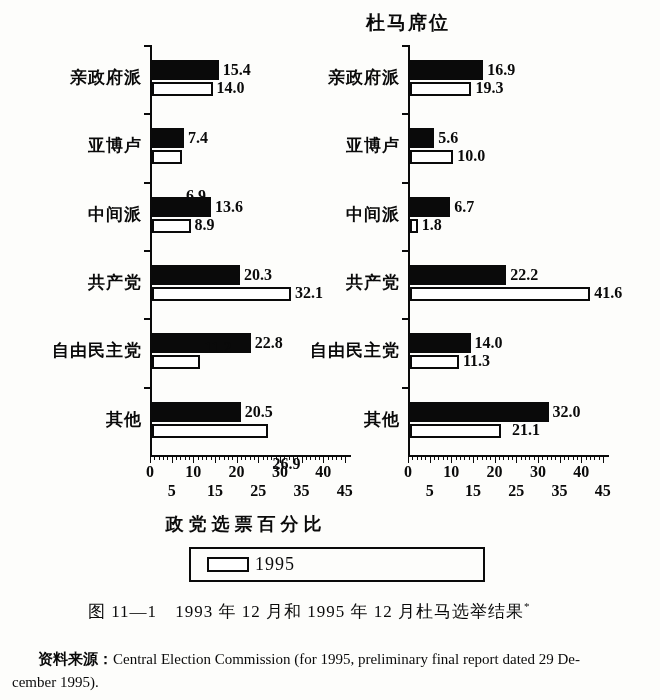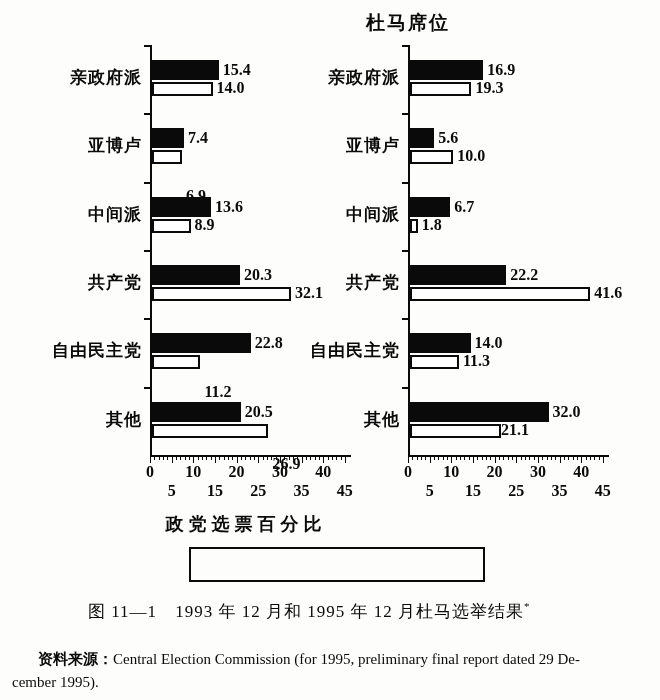--- a/index.html
+++ b/index.html
@@ -125,21 +125,21 @@
       <div class="val" style="left: 194.537px; top: 217.667px; line-height: 14px; text-align: right;">8.9</div>
       <div class="cat-label" style="left: 22px; top: 271px; width: 120px;">共产党</div>
       <div class="bar-black" style="left: 152px; top: 265px; width: 87.899px; height: 20px; background: rgb(10, 10, 10);"></div>
       <div class="val" style="left: 243.899px; top: 265px; line-height: 20px;">20.3</div>
       <div class="bar-white" style="left: 152px; top: 287px; width: 138.993px; height: 14px; background: rgb(255, 255, 255);"></div>
       <div class="val" style="left: 294.993px; top: 286px; line-height: 14px;">32.1</div>
       <div class="cat-label" style="left: 22px; top: 339.333px; width: 120px;">自由民主党</div>
       <div class="bar-black" style="left: 152px; top: 333.333px; width: 98.724px; height: 20px; background: rgb(10, 10, 10);"></div>
       <div class="val" style="left: 254.724px; top: 333.333px; line-height: 20px;">22.8</div>
       <div class="bar-white" style="left: 152px; top: 355.333px; width: 48.496px; height: 14px; background: rgb(255, 255, 255);"></div>
-      <div class="val" style="left: 204.496px; top: 341px; line-height: 14px; margin-top: 44px;">11.2</div>
+      <div class="val" style="left: 204.496px; top: 341px; line-height: 14px;">11.2</div>
       <div class="cat-label" style="left: 22px; top: 407.667px; width: 120px;">其他</div>
       <div class="bar-black" style="left: 152px; top: 401.667px; width: 88.765px; height: 20px; background: rgb(10, 10, 10);"></div>
       <div class="val" style="left: 244.765px; top: 401.667px; line-height: 20px;">20.5</div>
       <div class="bar-white" style="left: 152px; top: 423.667px; width: 116.477px; height: 14px; background: rgb(255, 255, 255);"></div>
       <div class="val" style="left: 272.477px; top: 441px; line-height: 14px; margin-top: 16px;">26.9</div>
     </div>
 
   <div class="chart chart-right">
     <div class="chart-title">杜马席位</div>
   <div class="vaxis" style="left: 78px; top: 45px; width: 2px; height: 412px;"></div>
@@ -228,24 +228,28 @@
       <div class="val" style="left: 264.128px; top: 286px; line-height: 14px;">41.6</div>
       <div class="cat-label" style="left: -50px; top: 339.333px; width: 120px;">自由民主党</div>
       <div class="bar-black" style="left: 80px; top: 333.333px; width: 60.62px; height: 20px; background: rgb(10, 10, 10);"></div>
       <div class="val" style="left: 144.62px; top: 333.333px; line-height: 20px;">14.0</div>
       <div class="bar-white" style="left: 80px; top: 355.333px; width: 48.929px; height: 14px; background: rgb(255, 255, 255);"></div>
       <div class="val" style="left: 132.929px; top: 354.333px; line-height: 14px;">11.3</div>
       <div class="cat-label" style="left: -50px; top: 407.667px; width: 120px;">其他</div>
       <div class="bar-black" style="left: 80px; top: 401.667px; width: 138.56px; height: 20px; background: rgb(10, 10, 10);"></div>
       <div class="val" style="left: 222.56px; top: 401.667px; line-height: 20px;">32.0</div>
       <div class="bar-white" style="left: 80px; top: 423.667px; width: 91.363px; height: 14px; background: rgb(255, 255, 255);"></div>
-      <div class="val" style="left: 171px; top: 422.667px; line-height: 14px;">21.1</div>
+      <div class="val" style="left: 182px; top: 422.667px; line-height: 14px;">21.1</div>
     </div>
 
   <div class="legend-box">
+    <div class="legend-item">
+      <span class="swatch" style="background: rgb(255, 255, 255);"></span>
+      <span class="legend-label">1995</span>
+    </div>
   </div>
 
   <div class="caption">
     <span class="cap-prefix">图 11—1</span><span class="cap-text">1993 年 12 月和 1995 年 12 月杜马选举结果</span><sup>*</sup>
   </div>
 
   <div class="source-line1">
     <span class="source-label">资料来源：</span><span>Central Election Commission (for 1995, preliminary final report dated 29 De-</span>
   </div>
   <div class="source-line2">cember 1995).</div>

